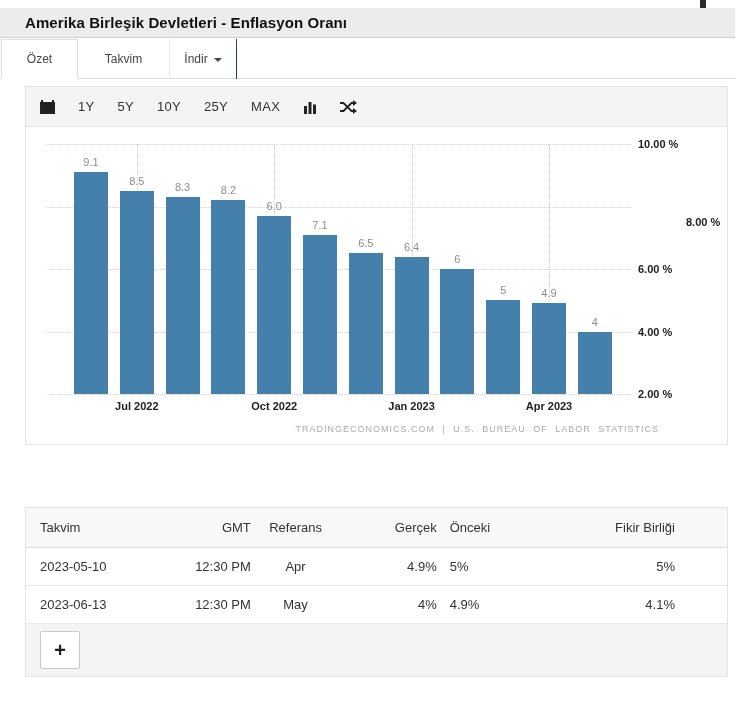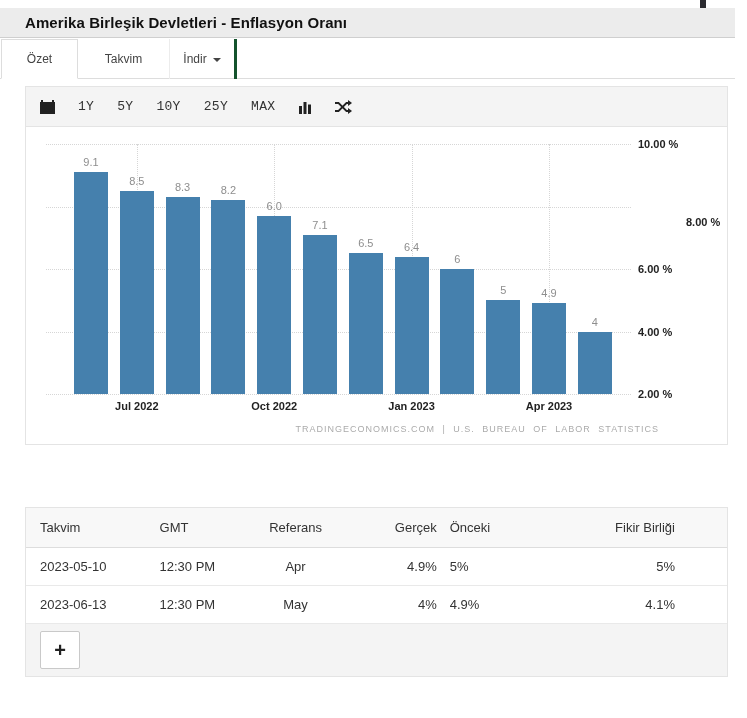--- a/index.html
+++ b/index.html
@@ -21,33 +21,33 @@
   .tabs {
     position:absolute; left:0; top:39px; width:735px; height:40px; box-sizing:border-box;
     border-bottom:1px solid #ddd; display:flex; padding-left:1px;
   }
   .tab {
     height:40px; box-sizing:border-box; display:flex; align-items:center; justify-content:center;
     font-size:12px; color:#444; cursor:pointer; gap:6px;
   }
   .tab.active { width:77px; background:#fff; border:1px solid #ddd; border-bottom:1px solid #fff; margin-bottom:-1px; }
   .tab.t-takvim { width:92px; border-right:1px solid #ececec; }
-  .tab.t-indir  { width:67px; border-right:3px solid #14532d; }
+  .tab.t-indir  { width:67px; border-right:1px solid #14532d; }
   .caret { width:0; height:0; border-left:4px solid transparent; border-right:4px solid transparent; border-top:4px solid #444; margin-top:2px; }
 
   
   .chart-panel {
     position:absolute; left:25px; top:86px; width:703px; height:359px; box-sizing:border-box;
     border:1px solid #e4e4e4; background:#fff;
   }
   .chart-toolbar {
     height:40px; box-sizing:border-box; background:#f4f4f4; border-bottom:1px solid #e4e4e4;
     display:flex; align-items:center; padding:0 14px; gap:23px; font-size:13px; color:#333;
   }
-  .chart-toolbar .range { cursor:pointer; letter-spacing:.3px;font-family:Liberation Mono, monospace; }
+  .chart-toolbar .range { cursor:pointer; letter-spacing:.3px; }
   .tool-icon { display:flex; align-items:center; cursor:pointer; }
 
   .plot { position:absolute; left:0; top:40px; right:0; bottom:0; }
   .hgrid { position:absolute; left:20px; width:585px; height:0; border-top:1px dotted #d6d6d6; }
   .vgrid { position:absolute; width:0; border-left:1px dotted #d6d6d6; }
   .ytick { position:absolute; left:612px; font-size:11px; font-weight:600; color:#222; white-space:nowrap; }
   .bar   { position:absolute; cursor:pointer; }
   .bar-label { position:absolute; width:44px; text-align:center; font-size:11px; color:#8e8e8e; }
   .xtick { position:absolute; font-size:11px; font-weight:600; color:#222; transform:translateX(-50%); white-space:nowrap; }
   .attribution {
@@ -59,21 +59,21 @@
   .table-panel {
     position:absolute; left:25px; top:507px; width:703px; box-sizing:border-box;
     border:1px solid #e4e4e4; background:#fff;
   }
   table.cal { width:100%; border-collapse:collapse; font-size:13px; color:#333; table-layout:fixed; }
   table.cal th {
     height:37px; background:#f8f8f8; border-bottom:1px solid #ddd; font-weight:400; color:#333;
   }
   table.cal td { height:35px; border-bottom:1px solid #e9e9e9; }
   .c0 { width:19%; text-align:left;  padding-left:14px; }
-  .c1 { width:15%; text-align:left;  padding-left:4px; }
+  .c1 { width:15%; text-align:right;  padding-left:4px; }
   .c2 { width:14%; text-align:center; }
   .c3 { width:16%; text-align:right; padding-right:12px; }
   .c4 { width:14%; text-align:left; padding-right:12px; }
   .c5 { width:22%; text-align:right; padding-right:52px; }
   .table-footer {
     height:52px; background:#f4f4f4; box-sizing:border-box; padding:7px 0 0 14px;
   }
   .add-btn {
     width:40px; height:38px; box-sizing:border-box; background:#fff; border:1px solid #c9c9c9;
     border-radius:2px; display:flex; align-items:center; justify-content:center;

